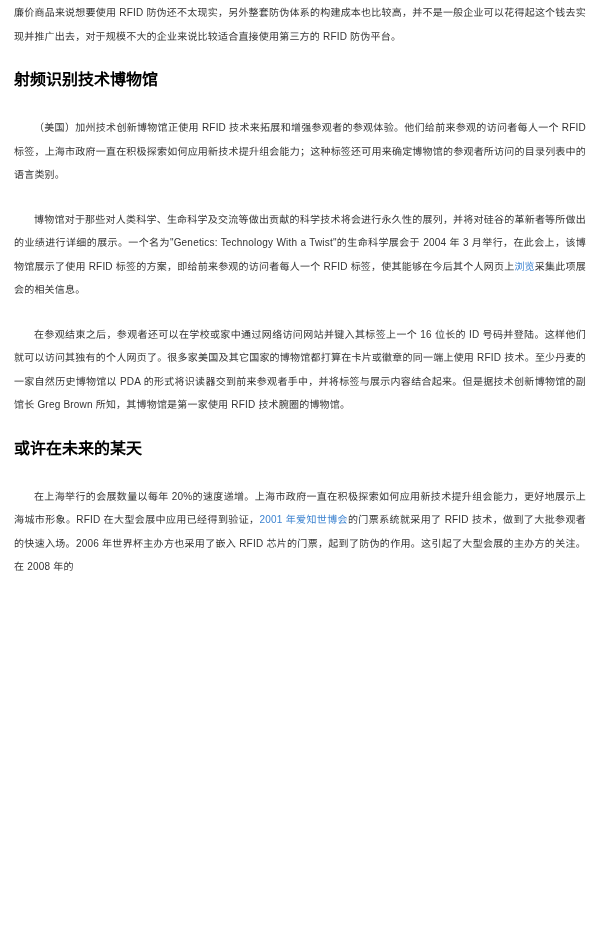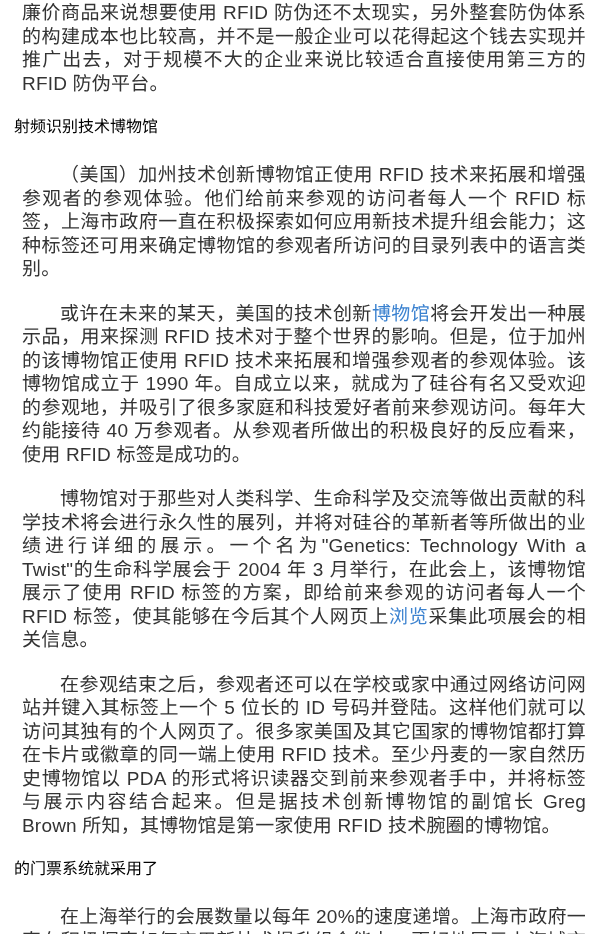--- a/index.html
+++ b/index.html
@@ -18,47 +18,46 @@
     width: 600px;
     min-height: 934px;
     font-family: "Liberation Sans", "DejaVu Sans", sans-serif;
     color: var(--text);
     overflow: hidden;
   }
   .article {
     padding: 1px 14px 0 14px;
   }
   p.paragraph {
-    font-size: 19px;
+    font-size: 10px;
     line-height: 23.5px;
-    margin: 0 0 21px 8px;
+    margin: 0 0 21px 0;
     text-align: justify;
     letter-spacing: 0.2px;
   }
   p.paragraph.indent {
     text-indent: 2em;
   }
   h2.section-heading {
     font-size: 16px;
-    font-weight: normal;
+    font-weight: bold;
     color: var(--heading);
     line-height: 22px;
     margin: 0 0 25px 0;
   }
   a.inline-link {
     color: var(--link);
     text-decoration: none;
     cursor: pointer;
   }
 </style>
 </head>
 <body>
 
 <div class="article">
     <p class="paragraph"><span>廉价商品来说想要使用 RFID 防伪还不太现实，另外整套防伪体系的构建成本也比较高，并不是一般企业可以花得起这个钱去实现并推广出去，对于规模不大的企业来说比较适合直接使用第三方的 RFID 防伪平台。</span></p>
     <h2 class="section-heading">射频识别技术博物馆</h2>
     <p class="paragraph indent"><span>（美国）加州技术创新博物馆正使用 RFID 技术来拓展和增强参观者的参观体验。他们给前来参观的访问者每人一个 RFID 标签，上海市政府一直在积极探索如何应用新技术提升组会能力；这种标签还可用来确定博物馆的参观者所访问的目录列表中的语言类别。</span></p>
-    <p class="paragraph indent"><span>或许在未来的某天，美国的技术创新</span><a class="inline-link" href="#">博物馆</a><span>将会开发出一种展示品，用来探测 RFID 技术对于整个世界的影响。但是，位于加州的该博物馆正使用 RFID 技术来拓展和增强参观者的参观体验。该博物馆成立于 1990 年。自成立以来，就成为了硅谷有名又受欢迎的参观地，并吸引了很多家庭和科技爱好者前来参观访问。每年大约能接待 40 万参观者。从参观者所做出的积极良好的反应看来，使用 RFID 标签是成功的。</span></p>
     <p class="paragraph indent"><span>博物馆对于那些对人类科学、生命科学及交流等做出贡献的科学技术将会进行永久性的展列，并将对硅谷的革新者等所做出的业绩进行详细的展示。一个名为"Genetics: Technology With a Twist"的生命科学展会于 2004 年 3 月举行，在此会上，该博物馆展示了使用 RFID 标签的方案，即给前来参观的访问者每人一个 RFID 标签，使其能够在今后其个人网页上</span><a class="inline-link" href="#">浏览</a><span>采集此项展会的相关信息。</span></p>
-    <p class="paragraph indent"><span>在参观结束之后，参观者还可以在学校或家中通过网络访问网站并键入其标签上一个 5 位长的 ID 号码并登陆。这样他们就可以访问其独有的个人网页了。很多家美国及其它国家的博物馆都打算在卡片或徽章的同一端上使用 RFID 技术。至少丹麦的一家自然历史博物馆以 PDA 的形式将识读器交到前来参观者手中，并将标签与展示内容结合起来。但是据技术创新博物馆的副馆长 Greg Brown 所知，其博物馆是第一家使用 RFID 技术腕圈的博物馆。</span></p>
-    <h2 class="section-heading">的门票系统就采用了</h2>
+    <p class="paragraph indent"><span>在参观结束之后，参观者还可以在学校或家中通过网络访问网站并键入其标签上一个 16 位长的 ID 号码并登陆。这样他们就可以访问其独有的个人网页了。很多家美国及其它国家的博物馆都打算在卡片或徽章的同一端上使用 RFID 技术。至少丹麦的一家自然历史博物馆以 PDA 的形式将识读器交到前来参观者手中，并将标签与展示内容结合起来。但是据技术创新博物馆的副馆长 Greg Brown 所知，其博物馆是第一家使用 RFID 技术腕圈的博物馆。</span></p>
+    <h2 class="section-heading">或许在未来的某天</h2>
     <p class="paragraph indent"><span>在上海举行的会展数量以每年 20%的速度递增。上海市政府一直在积极探索如何应用新技术提升组会能力，更好地展示上海城市形象。RFID 在大型会展中应用已经得到验证，</span><a class="inline-link" href="#">2001 年爱知世博会</a><span>的门票系统就采用了 RFID 技术，做到了大批参观者的快速入场。2006 年世界杯主办方也采用了嵌入 RFID 芯片的门票，起到了防伪的作用。这引起了大型会展的主办方的关注。在 2008 年的</span></p>
   </div>
 
 </body></html>

